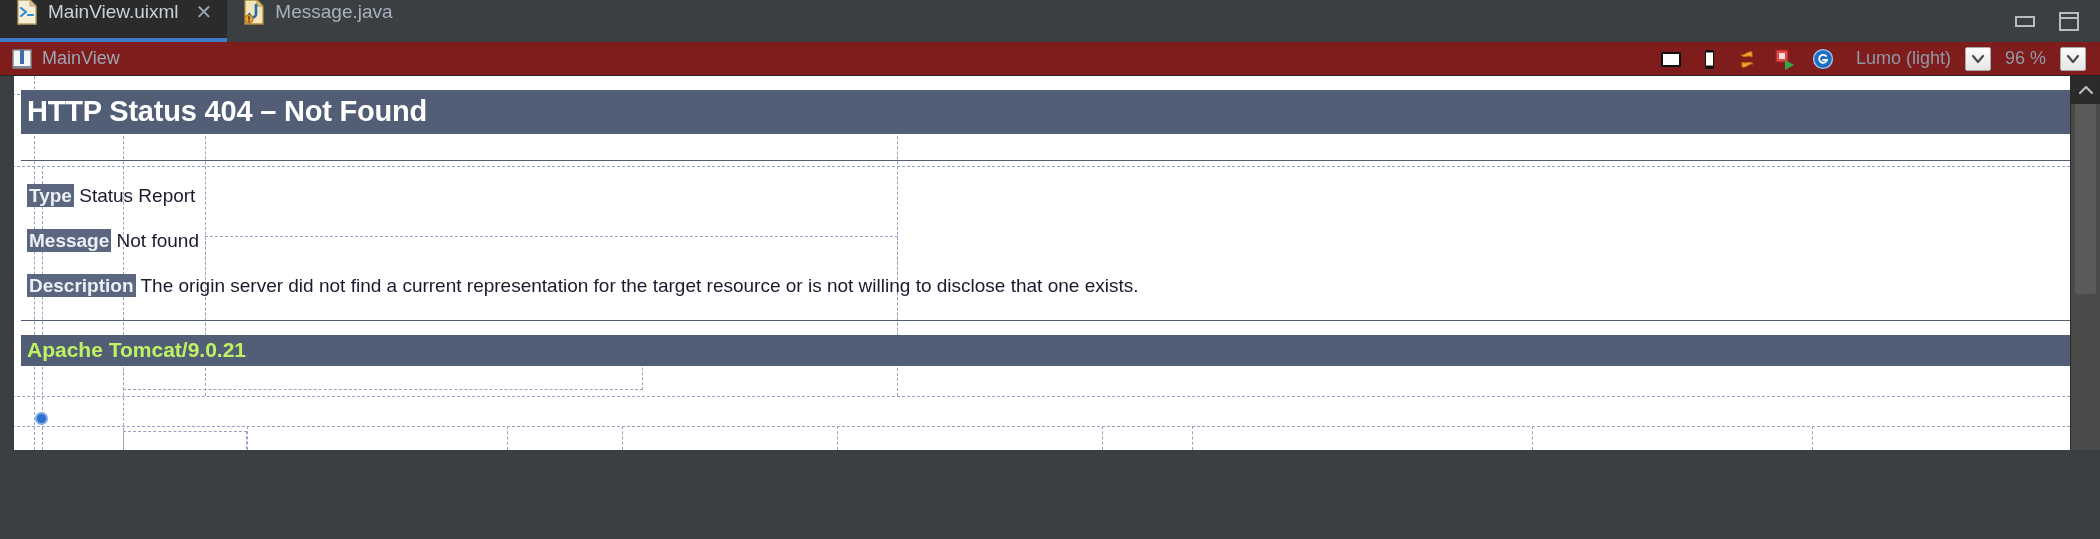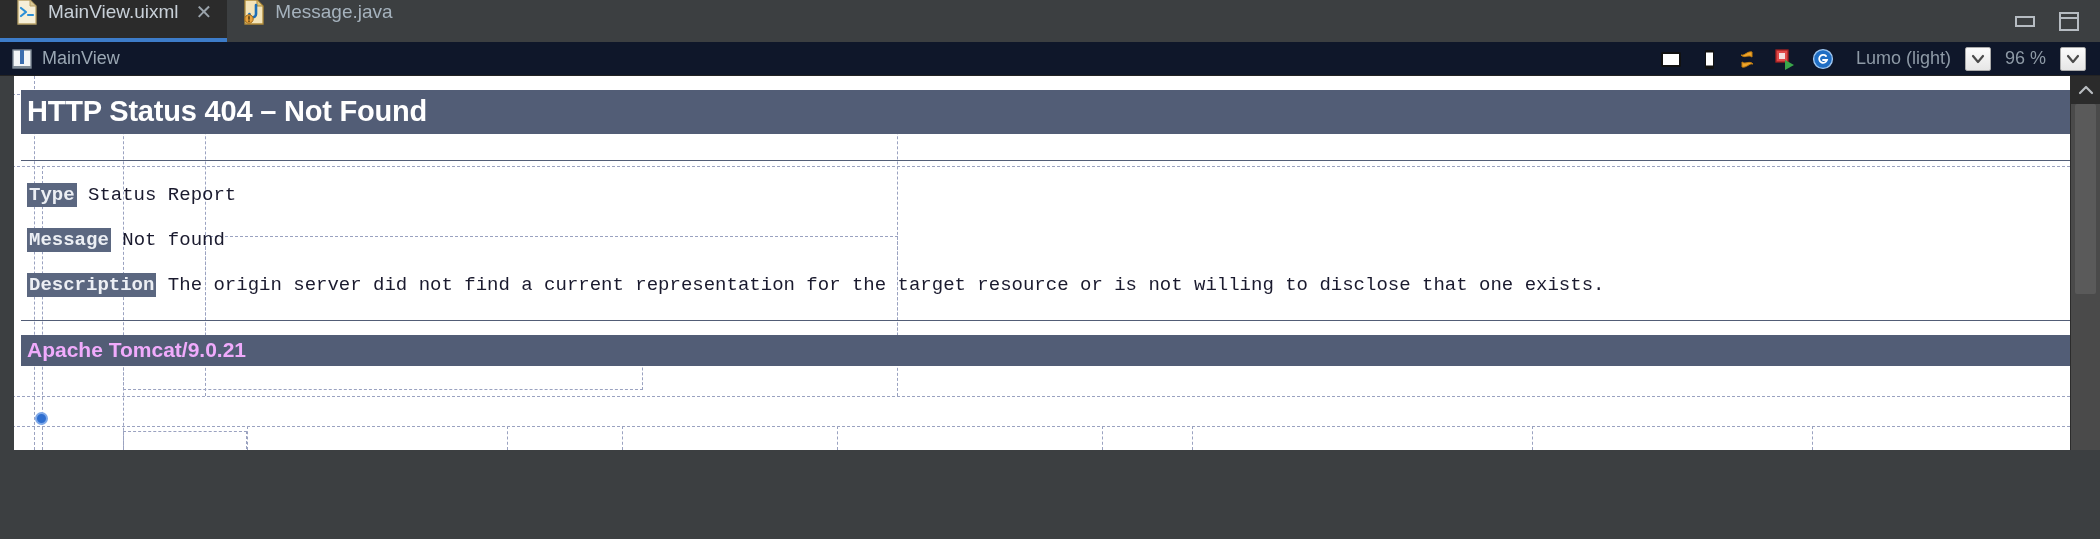--- a/index.html
+++ b/index.html
@@ -57,21 +57,21 @@
     align-items: flex-start;
     gap: 18px;
     padding: 10px 18px 0 0;
   }
   .winbtn { width: 26px; height: 22px; position: relative; }
   .winbtn svg { display: block; }
 
   
   .toolbar {
     height: 34px;
-    background: #0f172a;
+    background: #7f1d1d;
     display: flex;
     align-items: center;
     padding: 0 6px 0 10px;
     gap: 8px;
     border-bottom: 1px solid #232323;
   }
   .tb-title {
     font-size: 18px;
     color: #9aa7b3;
     white-space: nowrap;
@@ -158,39 +158,38 @@
   .err-hr {
     height: 1px;
     background: #525d76;
     margin: 26px 0 0 0;
   }
   .err-row {
     font-size: 19px;
     line-height: 1.35;
     padding: 4px 0 4px 6px;
     white-space: nowrap;
-    font-family: Liberation Mono, monospace;
   }
   .err-row.r1 { margin-top: 18px; }
   .err-row.r2 { margin-top: 11px; }
   .err-row.r3 { margin-top: 11px; }
   .err-key {
     font-weight: bold;
     background: #5b6780;
     color: #eceff4;
     padding: 1px 2px;
   }
   .err-hr2 {
     height: 1px;
     background: #525d76;
     margin-top: 18px;
   }
   .err-h3 {
     background: #525d76;
-    color: #f0abfc;
+    color: #bef264;
     font-size: 21px;
     font-weight: bold;
     padding: 3px 0 4px 6px;
     margin-top: 14px;
     white-space: nowrap;
   }
 
   
   .handle-dot {
     position: absolute;

